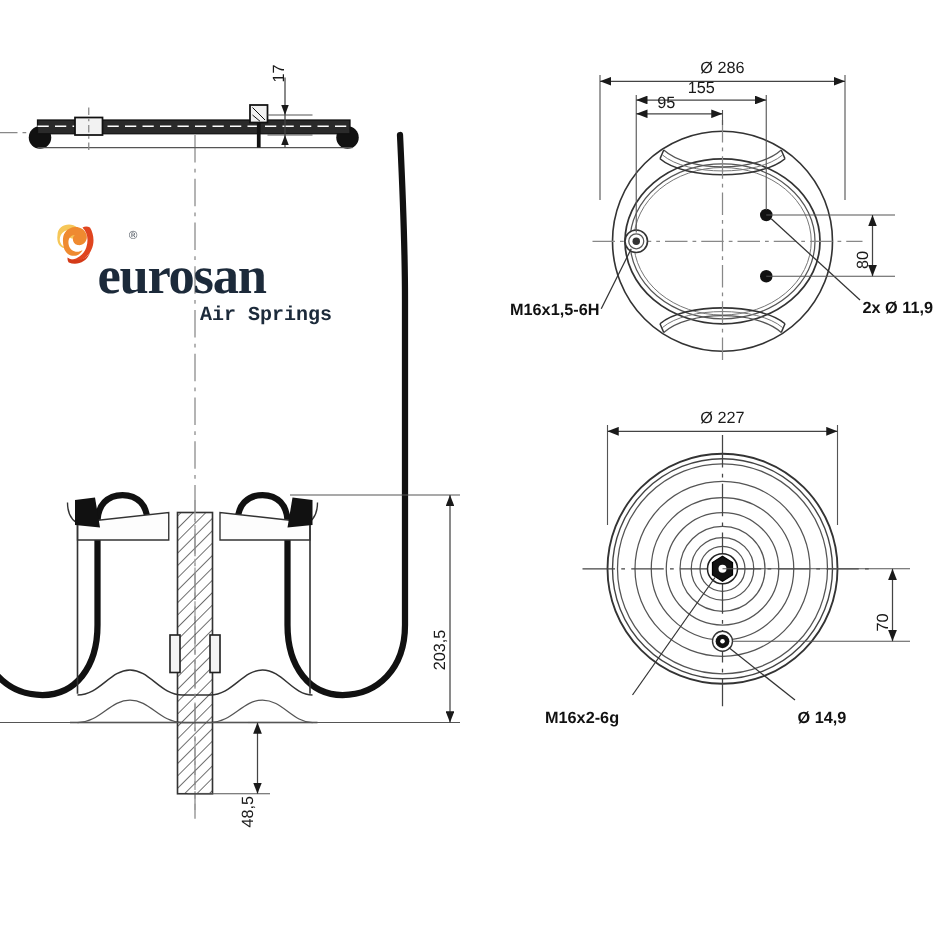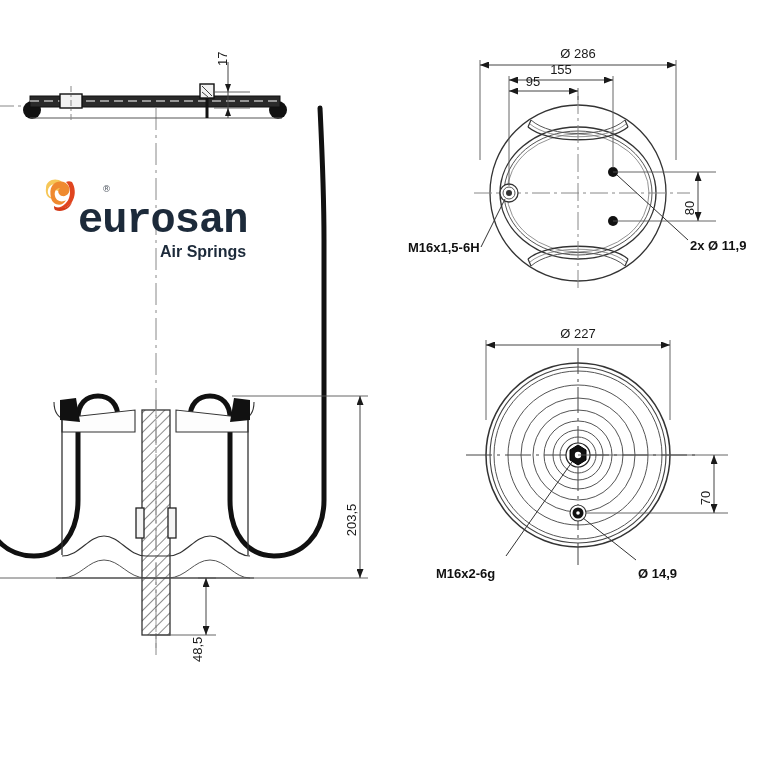--- a/index.html
+++ b/index.html
@@ -33,32 +33,32 @@
     left: 42px;
     top: 170px;
     width: 230px;
     height: 95px;
     pointer-events: none;
   }
   .brand-name {
     position: absolute;
     left: 36px;
     top: 30px;
-    font-family: Liberation Mono, monospace;
+    font-family: Liberation Serif, serif;
     font-size: 42px;
     font-weight: bold;
     color: #1c2a3a;
     letter-spacing: -1px;
     line-height: 1;
   }
   .brand-sub {
     position: absolute;
     left: 118px;
     top: 74px;
-    font-family: Liberation Sans, sans-serif;
+    font-family: Liberation Mono, monospace;
     font-size: 16px;
     font-weight: bold;
     color: #1c2a3a;
     line-height: 1;
   }
   .brand-reg {
     position: absolute;
     left: 60px;
     top: 14px;
     font-family: "DejaVu Sans", sans-serif;

